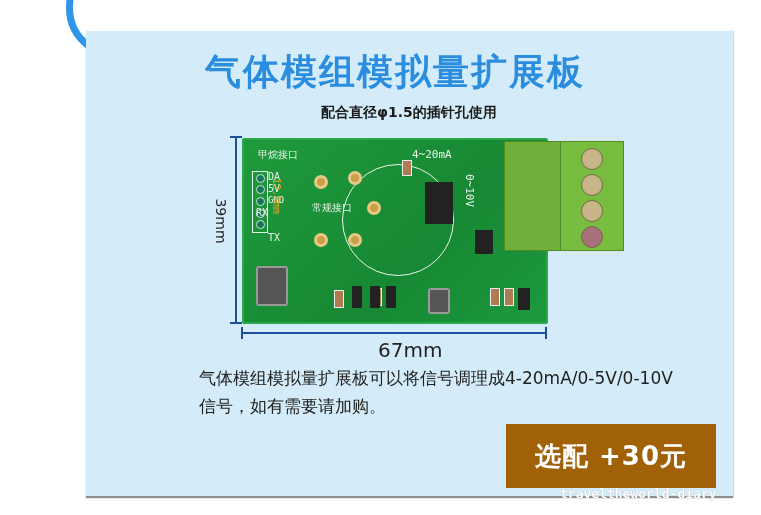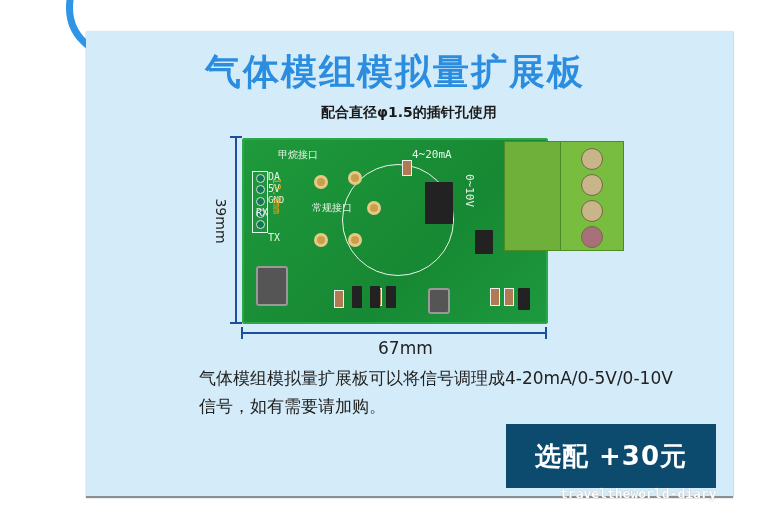--- a/index.html
+++ b/index.html
@@ -22,21 +22,21 @@
   .dim-v { position:absolute; left:230px; top:136px; width:12px; height:188px; }
   .dim-v .bar { position:absolute; left:5px; top:0; width:2px; height:188px; background:#1c4f9c; }
   .dim-v .cap { position:absolute; left:0; width:12px; height:2px; background:#1c4f9c; }
   .dim-v-label {
     position:absolute; left:198px; top:213px; font-size:14px; color:#222;
     transform:rotate(90deg); transform-origin:center; white-space:nowrap;
   }
   .dim-h { position:absolute; left:241px; top:327px; width:306px; height:12px; }
   .dim-h .bar { position:absolute; left:0; top:5px; width:306px; height:2px; background:#1c4f9c; }
   .dim-h .cap { position:absolute; top:0; width:2px; height:12px; background:#1c4f9c; }
-  .dim-h-label { position:absolute; left:378px; top:338px; font-size:17px; color:#222; }
+  .dim-h-label { position:absolute; left:378px; top:338px; font-size:20px; color:#222; }
 
   .pcb {
     position:absolute; left:242px; top:138px; width:306px; height:186px;
     background:linear-gradient(135deg,#1f9a3c,#178833 60%,#1d9a3f); border-radius:3px;
     box-shadow:inset 0 0 0 2px #2aa84a;
   }
   .pcb-text { position:absolute; color:#e8f5e8; font-size:9px; font-family:"DejaVu Sans Mono",monospace; white-space:nowrap; }
   .pins { position:absolute; left:10px; top:33px; width:14px; height:60px; border:1px solid #dfe; }
   .pin { position:absolute; left:3px; width:7px; height:7px; border-radius:50%; border:1px solid #ddd; background:#175; }
   .sensor-circle { position:absolute; left:100px; top:26px; width:110px; height:110px; border-radius:50%; border:1px solid #e8f5e8; }
@@ -50,21 +50,21 @@
   }
   .terminal {
     position:absolute; left:560px; top:141px; width:62px; height:108px;
     background:#78bd3f; border:1px solid #4f8a25;
   }
   .screw { position:absolute; left:20px; width:20px; height:20px; border-radius:50%; background:#c8b58a; border:1px solid #776a40; }
   .desc {
     position:absolute; left:199px; top:364px; width:480px; font-size:17px; line-height:28px; color:#222;
   }
   .buy-btn {
-    position:absolute; left:506px; top:424px; width:210px; height:64px; background:#0c4a6e;
+    position:absolute; left:506px; top:424px; width:210px; height:64px; background:#a16207;
     color:#fff; font-size:26px; font-weight:bold; display:flex; align-items:center; justify-content:center;
     letter-spacing:1px; cursor:pointer;
   }
   .watermark {
     position:absolute; left:560px; top:486px; font-family:"DejaVu Sans Mono",monospace;
     font-size:13px; color:#ffffff; text-shadow:0 0 1px #999; white-space:nowrap; letter-spacing:0px;font-weight:bold;
   }
 </style>
 </head>
 <body>
@@ -80,21 +80,21 @@
 <div class="note">配合直径φ1.5的插针孔使用</div>
 
 <div class="dim-v">
   <div class="bar"></div>
     <div class="cap" style="top:0"></div>
     <div class="cap" style="top:186px"></div>
 </div>
 <div class="dim-v-label">39mm</div>
 
 <div class="pcb">
-  <span class="pcb-text" style="left:36px;top:10px;font-size:10px">甲烷接口</span>
+  <span class="pcb-text" style="left:16px;top:10px;font-size:10px">甲烷接口</span>
   <div class="pins">
     <div class="pin" style="top:2px"></div>
       <div class="pin" style="top:13px"></div>
       <div class="pin" style="top:25px"></div>
       <div class="pin" style="top:37px"></div>
       <div class="pin" style="top:48px"></div>
   </div>
   <span class="pcb-text" style="left:26px;top:33px;font-size:10px;line-height:12px;width:24px;white-space:normal">DA</span>
   <span class="pcb-text" style="left:26px;top:45px;font-size:10px">5V</span>
   <span class="pcb-text" style="left:26px;top:57px;font-size:9px">GND</span>

